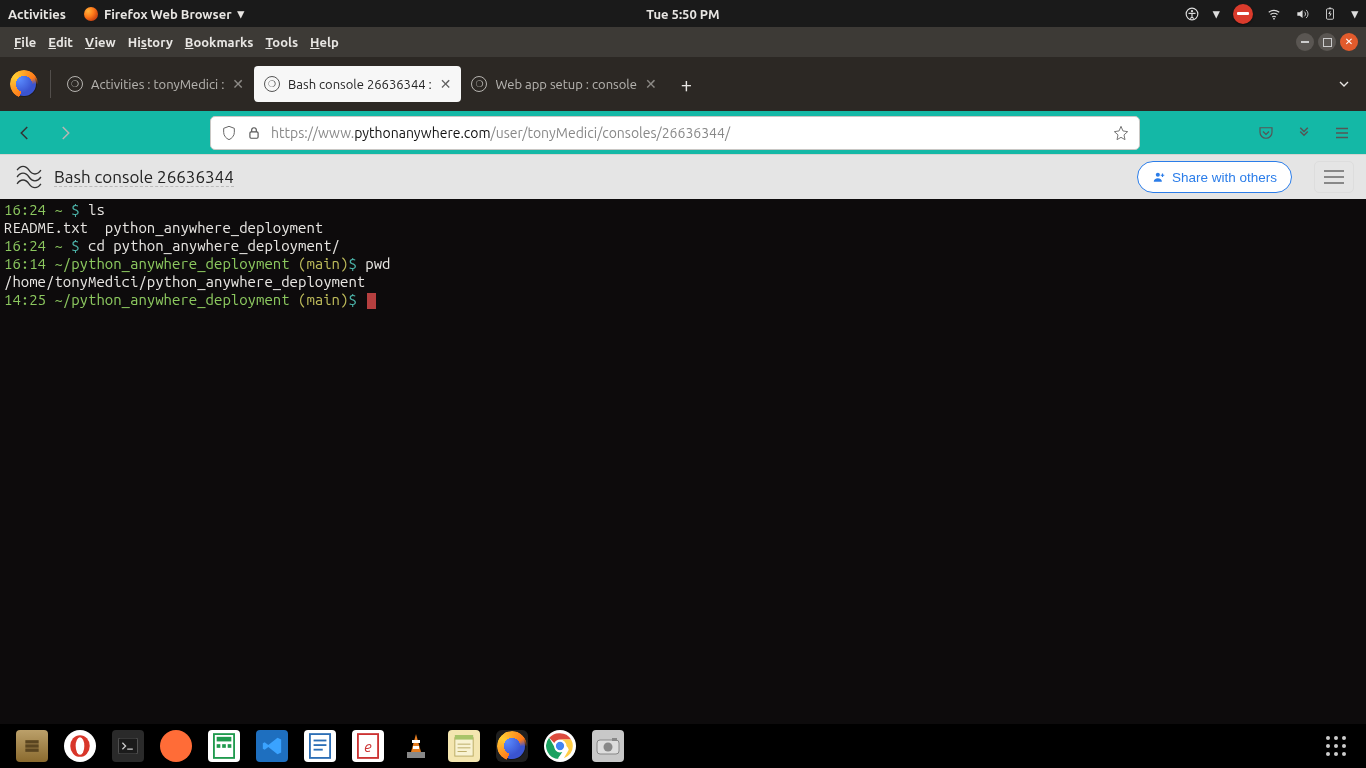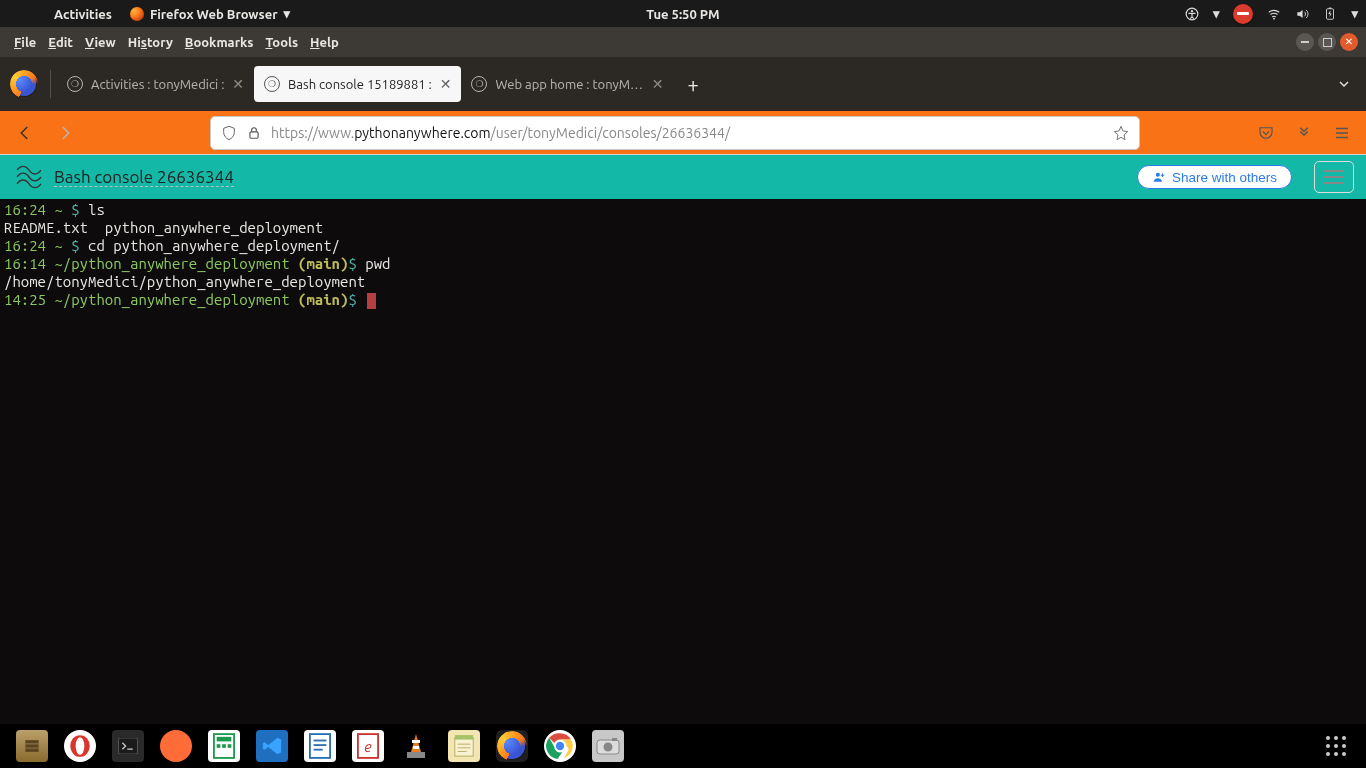--- a/index.html
+++ b/index.html
@@ -1,21 +1,21 @@
 <!DOCTYPE html>
 <html><head>
 <meta charset="utf-8">
 <style>
 * { margin: 0; padding: 0; box-sizing: border-box; }
 html, body { width: 1366px; height: 768px; overflow: hidden; font-family: "Ubuntu", "Segoe UI", sans-serif; }
 body { background: #2c2824; display: flex; flex-direction: column; }
 
 
 .top-bar { height: 27px; background: #1a1a1a; color: #e8e6e3; display: flex; align-items: center; font-size: 13px; font-weight: 600; padding: 0 8px; }
-.top-bar .tb-left { display: flex; align-items: center; gap: 18px; margin-left: 46px; }
+.top-bar .tb-left { display: flex; align-items: center; gap: 18px; }
 .tb-item { display: flex; align-items: center; gap: 6px; }
 .ff-icon { width: 14px; height: 14px; border-radius: 50%; background: radial-gradient(circle at 30% 30%, #ffb33c, #ff7a1a 40%, #d24a12 70%); }
 .tb-center { margin: 0 auto; position: absolute; left: 50%; transform: translateX(-50%); }
 .tb-right { margin-left: auto; display: flex; align-items: center; gap: 14px; }
 .tb-ico { width: 14px; height: 14px; display:inline-flex; align-items:center; justify-content:center; }
 .no-entry { width: 20px; height: 20px; border-radius: 50%; background: #da3b2c; display:flex; align-items:center; justify-content:center; box-shadow: 0 1px 2px rgba(0,0,0,.5);}
 .no-entry::after{content:""; width:12px; height:3px; background:#fff; border-radius:1px;}
 
 
 .menubar { height: 30px; background: #3d3a36; color: #e8e6e3; display: flex; align-items: center; font-size: 13px; padding: 0 8px; }
@@ -36,46 +36,46 @@
 .vdiv { width: 1px; height: 28px; background: rgba(255,255,255,.18); margin: 0 6px 0 10px; }
 .tab { height: 36px; display: flex; align-items: center; gap: 8px; padding: 0 10px; border-radius: 4px; color: #e8e6e3bb; font-size: 13px; max-width: 212px; min-width: 0; }
 .tab.active { background: #f7f7f7; color: #222; }
 .tab .favicon { width:16px; height:16px; border-radius:50%; border:1px solid currentColor; display:flex;align-items:center;justify-content:center; font-size:9px;}
 .tab .lbl { white-space: nowrap; overflow: hidden; text-overflow: ellipsis; flex:1; }
 .tab .x { font-size: 14px; opacity: .7; }
 .newtab { color:#e8e6e3; font-size:20px; padding:0 14px; }
 .tabmenu { margin-left:auto; margin-right:14px; color:#e8e6e3; }
 
 
-.urlrow { height: 44px; background: #f97316; display: flex; align-items: center; padding: 0 10px; gap: 10px; border-bottom: 1px solid #d5d3d0; }
+.urlrow { height: 44px; background: #14b8a6; display: flex; align-items: center; padding: 0 10px; gap: 10px; border-bottom: 1px solid #d5d3d0; }
 .nav-btn { width: 30px; height: 30px; display:flex; align-items:center; justify-content:center; color:#555; border-radius:4px; }
 .nav-btn.disabled{ color:#b8b6b3;}
 .urlbox { flex: 0 0 930px; height: 34px; border: 1px solid #c9c7c4; border-radius: 5px; display: flex; align-items: center; padding: 0 10px; gap: 10px; color:#666; background:#fff; margin-left: 120px;}
 .urlbox .lock{ color:#555;}
 .urlbox .addr { flex:1; font-size:14px; white-space:nowrap; overflow:hidden; }
 .urlbox .addr .dim{ color:#888;}
 .urlbox .addr .main{ color:#111;}
 .urlrow .rgap { flex:1; }
 .ricon { width: 28px; height: 28px; display:flex; align-items:center; justify-content:center; color:#555; }
 
 
-.page { flex: 1; display: flex; flex-direction: column; background: #14b8a6; overflow: hidden; }
+.page { flex: 1; display: flex; flex-direction: column; background: #e5e5e5; overflow: hidden; }
 .page-hdr { height: 44px; display:flex; align-items:center; padding: 0 12px; gap:10px; }
 .snake { width:32px; height:28px; }
 .page-title { font-size:17px; color:#222; border-bottom:1px dashed #bbb; }
 .hdr-spacer { flex:1; }
-.share-btn { height: 24px; border:1px solid #2b7de9; color:#2b7de9; background:#fff; border-radius:16px; padding:0 14px; display:flex; align-items:center; gap:6px; font-size:13.5px; }
+.share-btn { height: 32px; border:1px solid #2b7de9; color:#2b7de9; background:#fff; border-radius:16px; padding:0 14px; display:flex; align-items:center; gap:6px; font-size:13.5px; }
 .hamburger { width:40px; height:32px; border:1px solid #ddd; border-radius:5px; margin-left:12px; display:flex; flex-direction:column; justify-content:center; align-items:center; gap:4px;}
 .hamburger span{ width:20px; height:2px; background:#888;}
 
 
 .terminal { flex:1; background:#0d0b0c; color:#e8e6e3; font-family:"Ubuntu Mono","DejaVu Sans Mono",monospace; font-size:15px; line-height:18px; padding:2px 4px; white-space:pre;}
 .term-green{ color:#8cc85f;}
 .term-teal{ color:#4bb1a7;}
-.term-olive{ color:#bdbb5a;font-weight:bold;}
+.term-olive{ color:#bdbb5a;}
 .cursor{ display:inline-block; width:9px; height:16px; background:#b53f3f; vertical-align:middle; margin-left:2px;}
 
 
 .dockwrap { height:44px; background:#000; display:flex; align-items:center; padding:0 10px; }
 .dock { display:flex; align-items:center; gap:16px; padding-left:6px;}
 .dock .app { width:32px; height:32px; border-radius:4px; display:flex; align-items:center; justify-content:center; font-size:12px; color:#fff; position:relative;}
 .grid-apps { margin-left:auto; display:grid; grid-template-columns:repeat(3,4px); grid-template-rows:repeat(3,4px); gap:4px; margin-right:10px;}
 .grid-apps span{ width:4px; height:4px; background:#ccc; border-radius:50%;}
 
 svg { display:block; }
@@ -147,26 +147,26 @@
     </div>
   <div class="vdiv"></div>
 
   <div class="tab">
     <span class="favicon">❍</span>
     <span class="lbl">Activities : tonyMedici : </span>
     <span class="x">✕</span>
   </div>
   <div class="tab active">
     <span class="favicon" style="border-color:#555;color:#555;">❍</span>
-    <span class="lbl">Bash console 15189881 : </span>
+    <span class="lbl">Bash console 26636344 : </span>
     <span class="x">✕</span>
   </div>
   <div class="tab">
     <span class="favicon">❍</span>
-    <span class="lbl">Web app home : tonyMed</span>
+    <span class="lbl">Web app setup : console</span>
     <span class="x">✕</span>
   </div>
   <div class="newtab">+</div>
   <div class="tabmenu">
     <svg width="16" height="16" viewBox="0 0 24 24">
         <path d="M6 9l6 6 6-6" stroke="currentColor" stroke-width="2" fill="none"></path>
       </svg>
   </div>
 </div>
 

